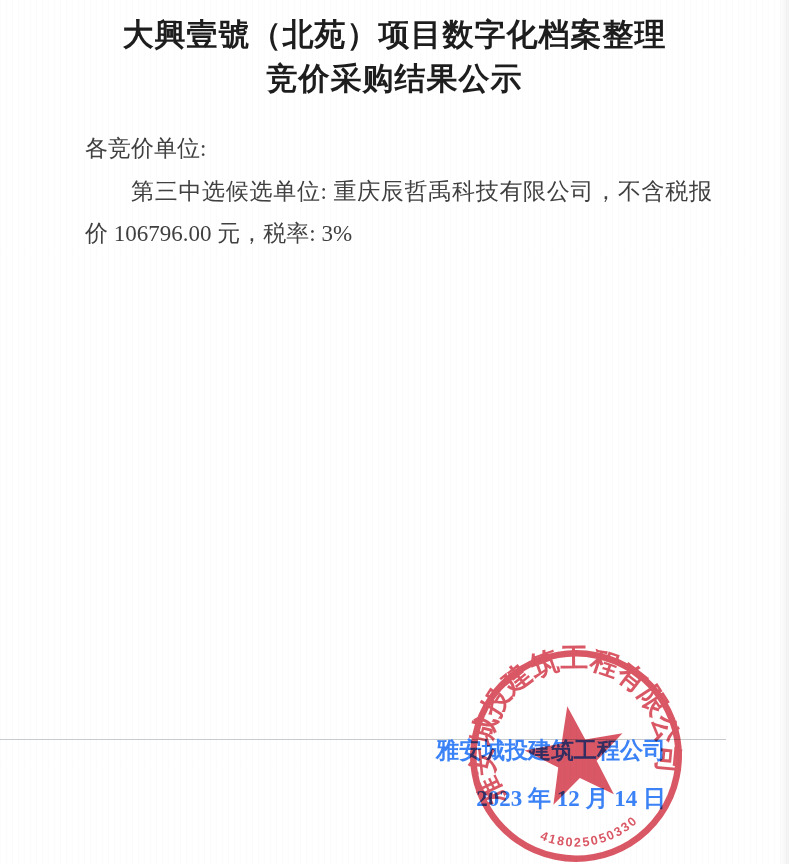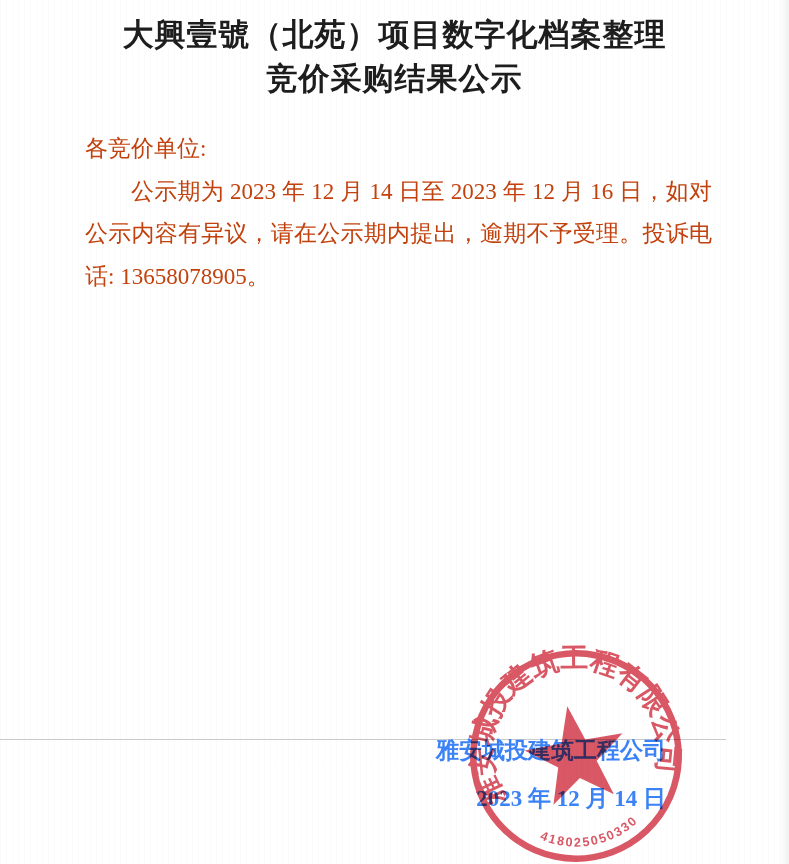--- a/index.html
+++ b/index.html
@@ -35,21 +35,21 @@
     letter-spacing: 1px;
   }
 
   .body-text {
     position: absolute;
     top: 128px; left: 85px;
     width: 627px;
     font-size: 23px;
     line-height: 42.5px;
     text-align: justify;
-    color: #c2410c;
+    color: #404040;
   }
   .body-text p { margin: 0; }
   .body-text p.indent { text-indent: 2em; }
 
   .fold-line {
     position: absolute;
     top: 739px; left: 0;
     width: 726px; height: 1px;
     background: #c7cbce;
     pointer-events: none;
@@ -89,21 +89,21 @@
 <div class="scan-texture"></div>
 <div class="page-edge-right"></div>
 
 <h1 class="title-block" style="margin:0;">
   <div>大興壹號（北苑）项目数字化档案整理</div>
   <div>竞价采购结果公示</div>
 </h1>
 
 <div class="body-text">
   <p>各竞价单位:</p>
-  <p class="indent">公示期为 2023 年 12 月 14 日至 2023 年 12 月 16 日，如对公示内容有异议，请在公示期内提出，逾期不予受理。投诉电话: 13658078905。</p>
+  <p class="indent">第三中选候选单位: 重庆辰哲禹科技有限公司，不含税报价 106796.00 元，税率: 3%</p>
 </div>
 
 <div class="fold-line"></div>
 
 <div class="signature-block">
   <div>雅安城投建筑工程公司</div>
   <div>2023 年 12 月 14 日</div>
 </div>
 
 <svg class="seal" viewBox="0 0 240 240">

